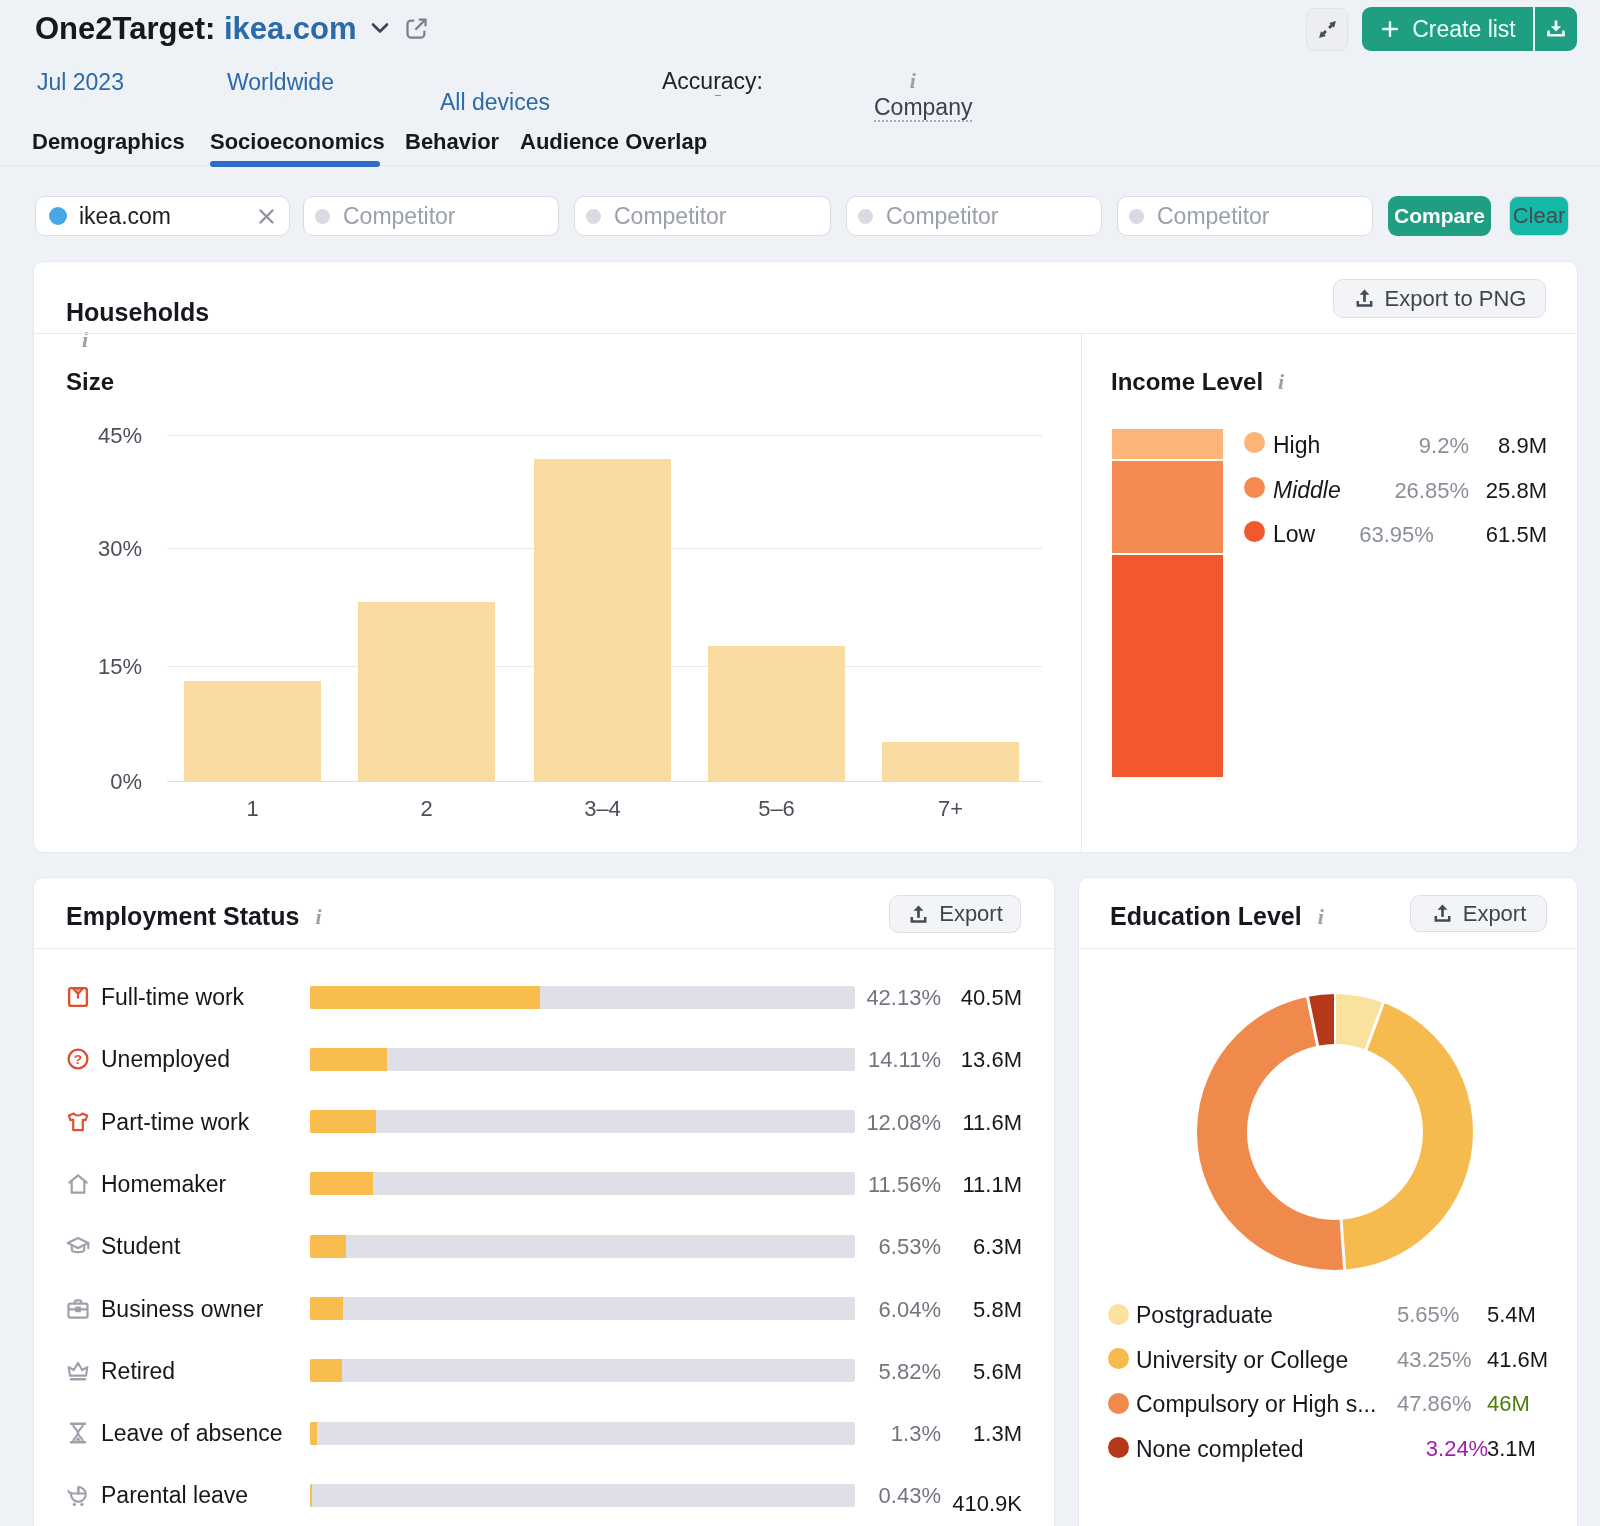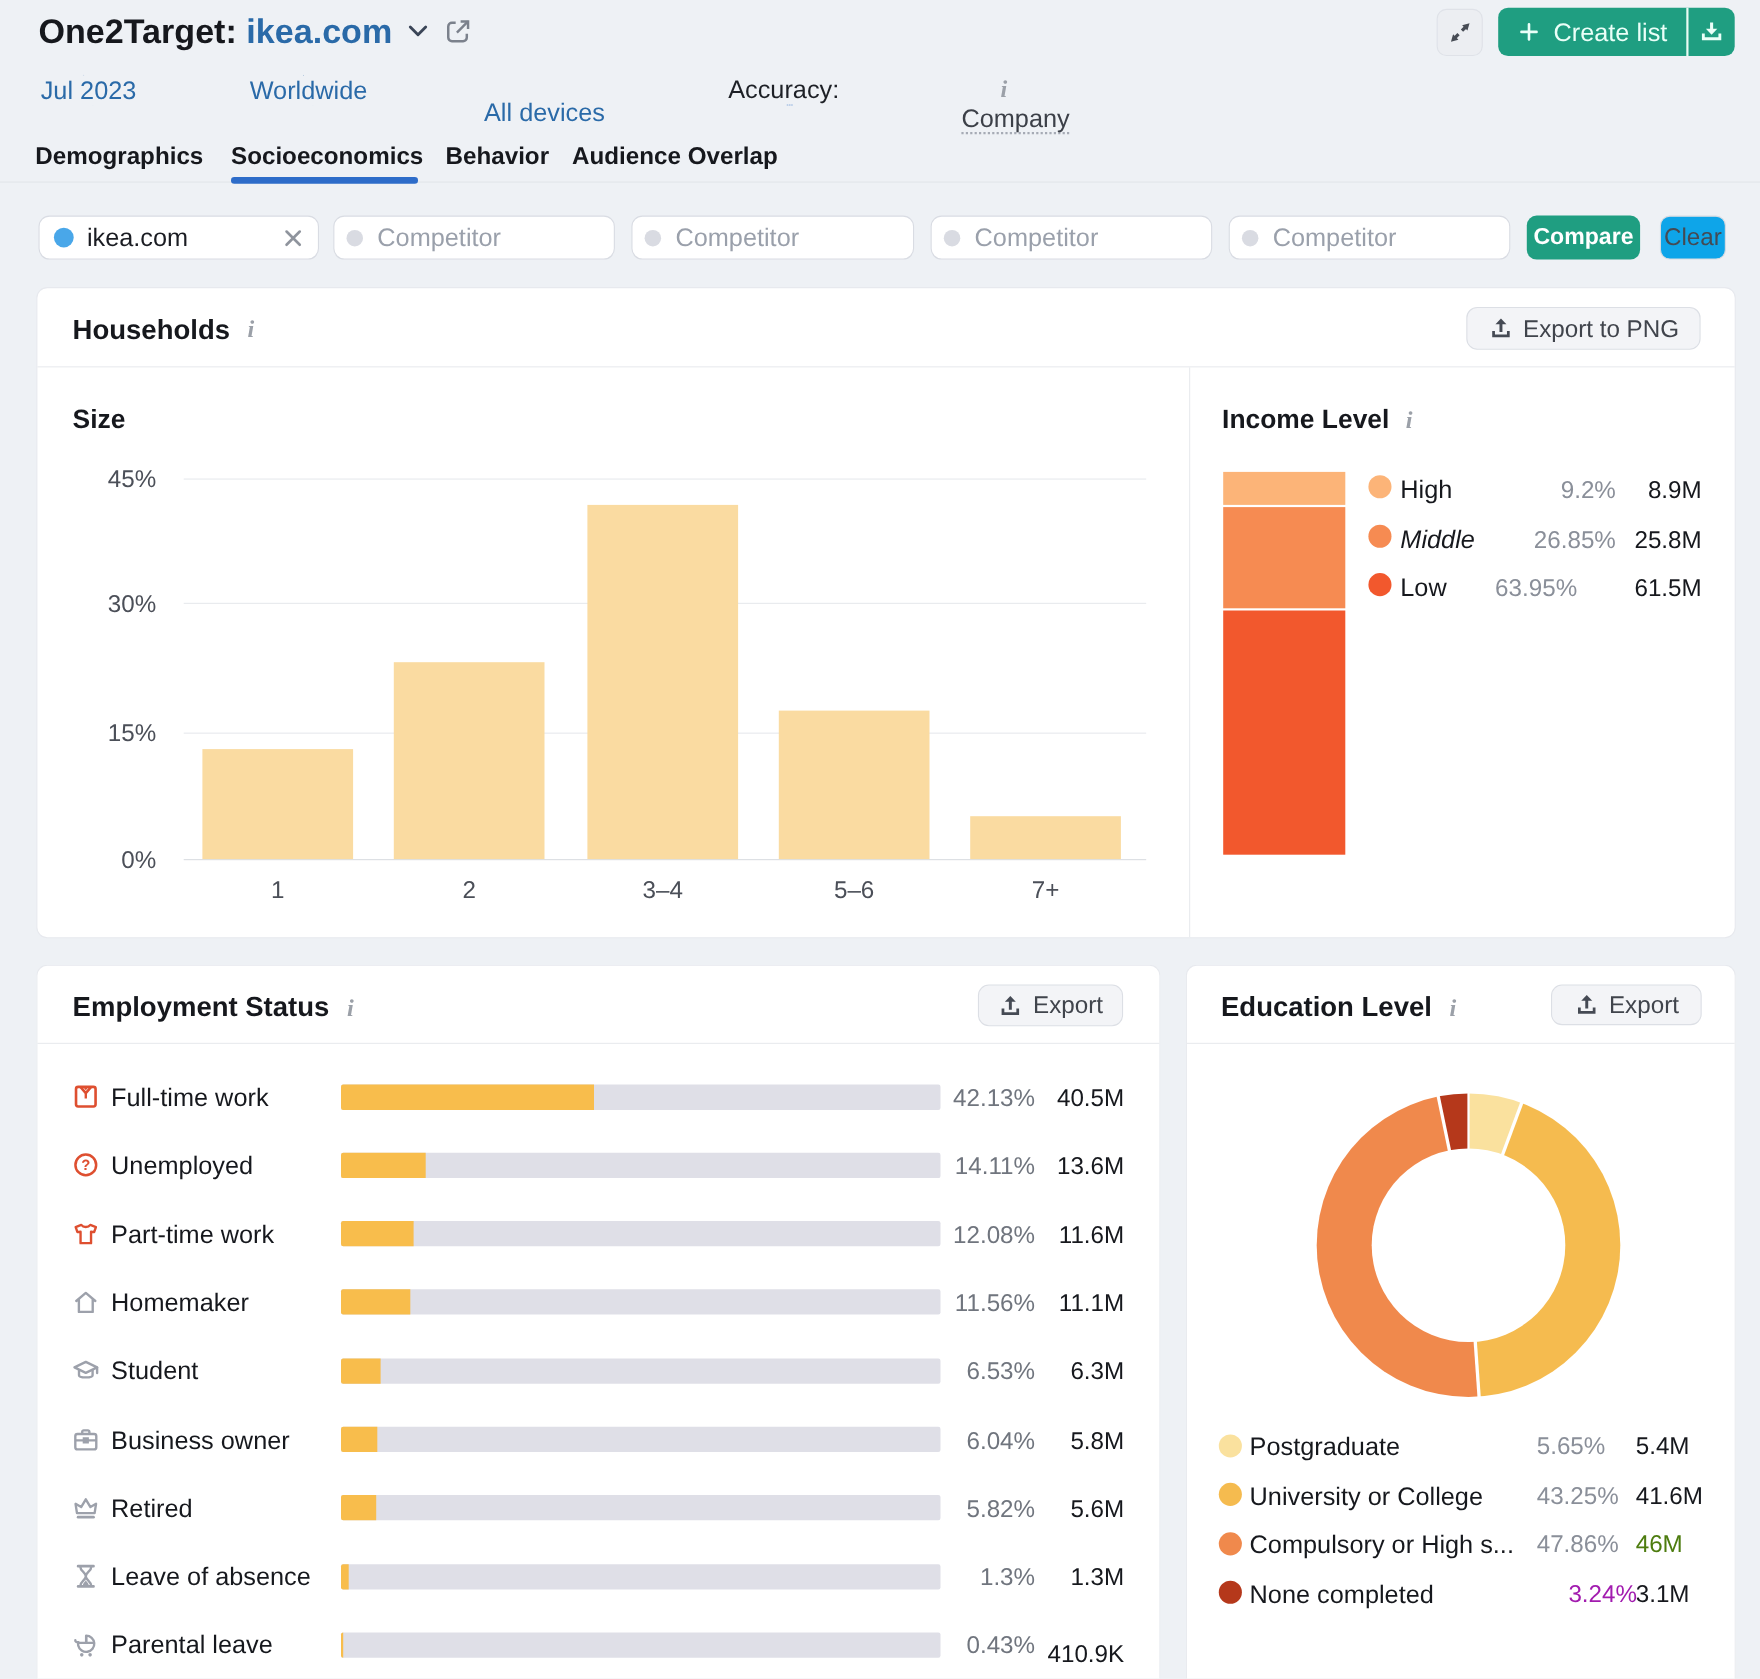--- a/index.html
+++ b/index.html
@@ -152,24 +152,24 @@
 </div>
 <div class="abs" style="left:846px; top:196px; width:256px; height:40px; background:#fff; border:1px solid #d9dce3; border-radius:10px; display:flex; align-items:center;">
   <span style="width:15px; height:15px; border-radius:50%; background:#d9dbe2; margin-left:11px;"></span>
   <span style="font-size:23px; color:#9aa0ab; margin-left:13px;">Competitor</span>
 </div>
 <div class="abs" style="left:1117px; top:196px; width:256px; height:40px; background:#fff; border:1px solid #d9dce3; border-radius:10px; display:flex; align-items:center;">
   <span style="width:15px; height:15px; border-radius:50%; background:#d9dbe2; margin-left:11px;"></span>
   <span style="font-size:23px; color:#9aa0ab; margin-left:13px;">Competitor</span>
 </div>
 <div class="abs" style="left:1388px; top:196px; width:103px; height:40px; background:#1f9e81; border-radius:9px; display:flex; align-items:center; justify-content:center; color:#fff; font-size:21px; font-weight:bold;">Compare</div>
-<div class="abs" style="left:1509px; top:196px; width:60px; height:40px; background:#0ea5e9; border:1px solid #d8dbe1; border-radius:9px; display:flex; align-items:center; justify-content:center; color:#454a53; font-size:22px;">Clear</div>
+<div class="abs" style="left:1509px; top:196px; width:60px; height:40px; background:#14b8a6; border:1px solid #d8dbe1; border-radius:9px; display:flex; align-items:center; justify-content:center; color:#454a53; font-size:22px;">Clear</div>
 
 <div class="card" style="left:33px; top:261px; width:1545px; height:592px;">
-  <div style="position:absolute; left:32px; top:24px; display:flex; align-items:flex-start;">
+  <div style="position:absolute; left:32px; top:36px; display:flex; align-items:flex-start;flex-direction:column;">
     <span class="ttl">Households</span>
     <span class="info-i" style="margin-left:16px;">i</span>
   </div>
   <div class="gray-btn" style="right:31px; top:17px; width:213px; height:39px;">
     <svg width="23" height="23" viewBox="0 0 24 24">
         <path d="M12 15.5V7" fill="none" stroke="#454a54" stroke-width="2.8"></path>
         <path d="M12 2.6l5.2 5.4H6.8z" fill="#454a54"></path>
         <path d="M5 14.5v4.7h14v-4.7" fill="none" stroke="#454a54" stroke-width="2.6"></path>
       </svg>
     <span>Export to PNG</span>

